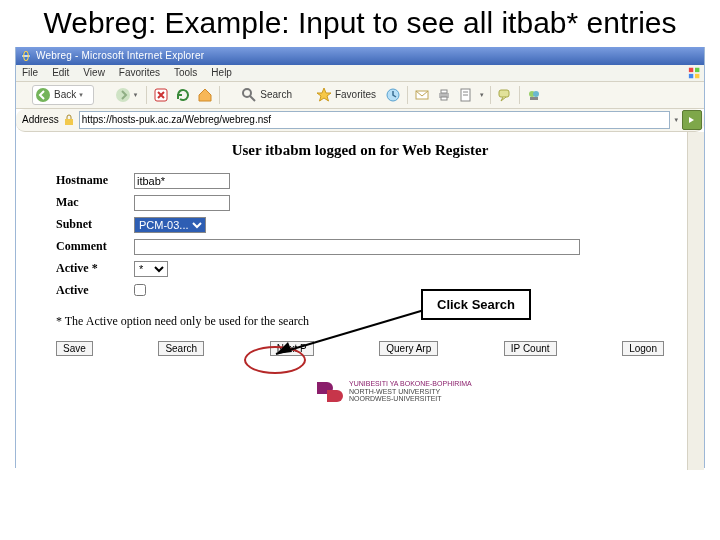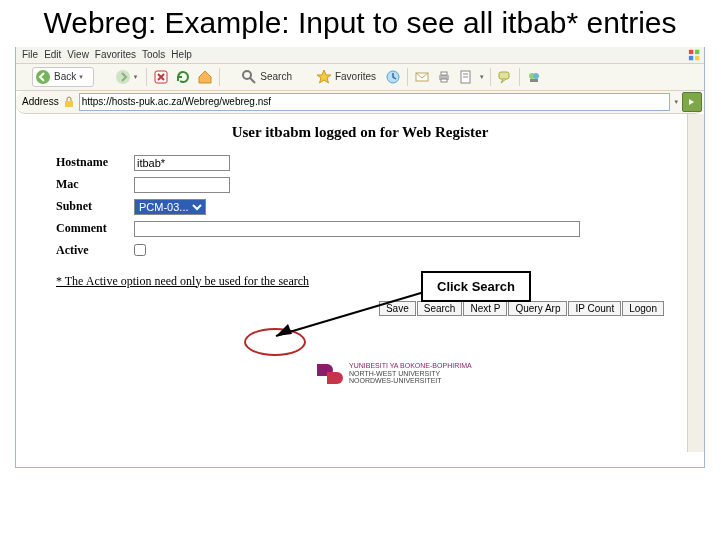--- a/index.html
+++ b/index.html
@@ -10,21 +10,21 @@
             border-left:1px solid #9db7d6;border-right:1px solid #9db7d6;
             border-bottom:1px solid #9db7d6;}
   
   .ie-titlebar{height:18px;background:linear-gradient(#7a9de0,#3d66b5);
                display:flex;align-items:center;font-size:10px;color:#fff;
                padding-left:4px;letter-spacing:.2px;}
   .ie-logo{width:12px;height:12px;margin-right:4px;display:inline-block;}
   .ie-logo svg{display:block;}
   
   .ie-menubar{height:16px;background:#f3f4ee;display:flex;align-items:center;
-              font-size:10px;color:#333;padding-left:4px;gap:2px;
+              font-size:10px;color:#333;padding-left:4px;gap:10px;
               border-bottom:1px solid #d6d2c4;}
   .ie-menubar span{padding:0 2px;}
   .ie-menubar .mr{margin-left:auto;width:14px;height:14px;}
   
   .ie-toolbar{height:26px;background:#f7f6ef;display:flex;align-items:center;
               font-size:10px;color:#333;padding-left:4px;gap:6px;
               border-bottom:1px solid #d6d2c4;}
   .tb-btn{display:flex;align-items:center;gap:3px;padding:1px 3px;border-radius:3px;margin-left:12px;}
   .tb-btn.back{background:#fff;border:1px solid #c9c9c9;padding:1px 10px 1px 2px;}
   .tb-sep{width:1px;height:18px;background:#d6d2c4;}
@@ -47,22 +47,22 @@
   .page-h1{font-family:Georgia,serif;font-weight:bold;font-size:15px;
            text-align:center;margin:4px 0 14px;}
   .form-row{display:flex;align-items:center;font-family:Georgia,serif;
             font-size:12px;margin-bottom:6px;}
   .form-row .lbl{width:78px;font-weight:bold;}
   .form-row input[type=text]{height:14px;border:1px solid #888;font-size:11px;
                              padding:0 2px;}
   .form-row select{height:16px;border:1px solid #888;font-size:11px;
                    background:#2e5eb3;color:#fff;}
   .form-row input[type=checkbox]{width:12px;height:12px;margin:0;}
-  .footnote{font-family:Georgia,serif;font-size:12px;margin-top:16px;text-decoration:underline;}
-  .btn-row{display:flex;justify-content:flex-end;gap:1px;margin-top:12px;}
+  .footnote{font-family:Georgia,serif;font-size:12px;margin-top:16px;}
+  .btn-row{display:flex;justify-content:space-between;gap:1px;margin-top:12px;}
   .btn-row button{font-family:Verdana,sans-serif;font-size:10px;
                   padding:1px 6px;border:1px solid #888;background:#f5f5f5;
                   cursor:pointer;}
   
   .callout{position:absolute;border:2px solid #000;background:#fff;
            padding:6px 14px;font-family:Arial,sans-serif;font-size:13px;
            font-weight:bold;}
   .arrow-svg{position:absolute;pointer-events:none;}
   .ellipse{position:absolute;width:58px;height:24px;border:2px solid #b52828;
            border-radius:50%;pointer-events:none;}
@@ -73,20 +73,30 @@
                   color:#444;}
   .univ-logo .txt div:first-child{color:#8a1e6b;}
 </style>
 </head>
 <body>
 
 <div class="slide-title">Webreg: Example: Input to see all itbab* entries</div>
 
 <div class="ie-frame">
 
+  <div class="ie-titlebar">
+    <span class="ie-logo">
+      <svg viewBox="0 0 16 16">
+          <circle cx="8" cy="8" r="6" fill="#3b78d8"></circle>
+          <path d="M3 8h10" stroke="#fff" stroke-width="2"></path>
+          <ellipse cx="8" cy="8" rx="3" ry="6" fill="none" stroke="#ffd54a" stroke-width="1.5"></ellipse>
+        </svg>
+    </span>
+    <span>Webreg - Microsoft Internet Explorer</span>
+  </div>
 
   <div class="ie-menubar">
     <span>File</span>
     <span>Edit</span>
     <span>View</span>
     <span>Favorites</span>
     <span>Tools</span>
     <span>Help</span>
     <span class="mr">
       <svg viewBox="0 0 16 16">
@@ -233,20 +243,26 @@
         <span class="lbl">Subnet</span>
         <select>
           <option>PCM-03...</option>
         </select>
       </div>
       <div class="form-row">
         <span class="lbl">Comment</span>
         <input type="text" style="width: 440px;">
       </div>
       <div class="form-row">
+        <span class="lbl">Active *</span>
+        <select style="background:#fff;color:#000;width:34px">
+          <option>*</option>
+        </select>
+      </div>
+      <div class="form-row">
         <span class="lbl">Active</span>
         <input type="checkbox" style="">
       </div>
       <div class="footnote">* The Active option need only be used for the search</div>
 
       <div class="btn-row">
         <button>Save</button>
         <button>Search</button>
         <button>Next P</button>
         <button>Query Arp</button>

